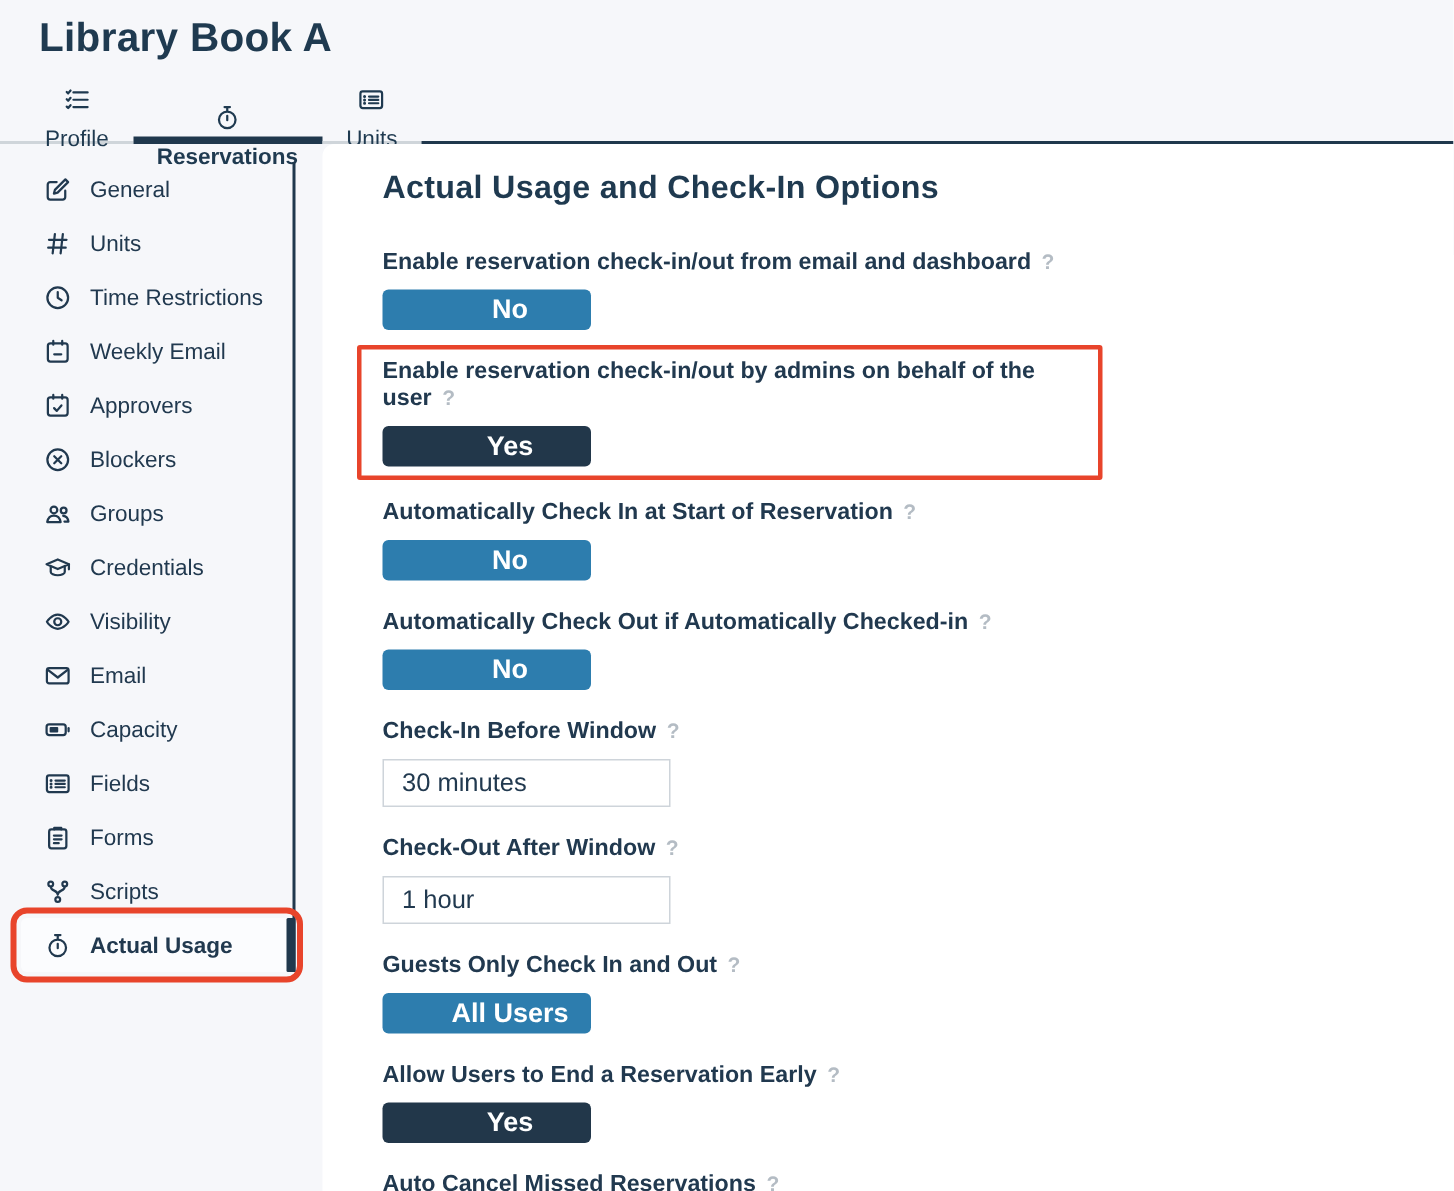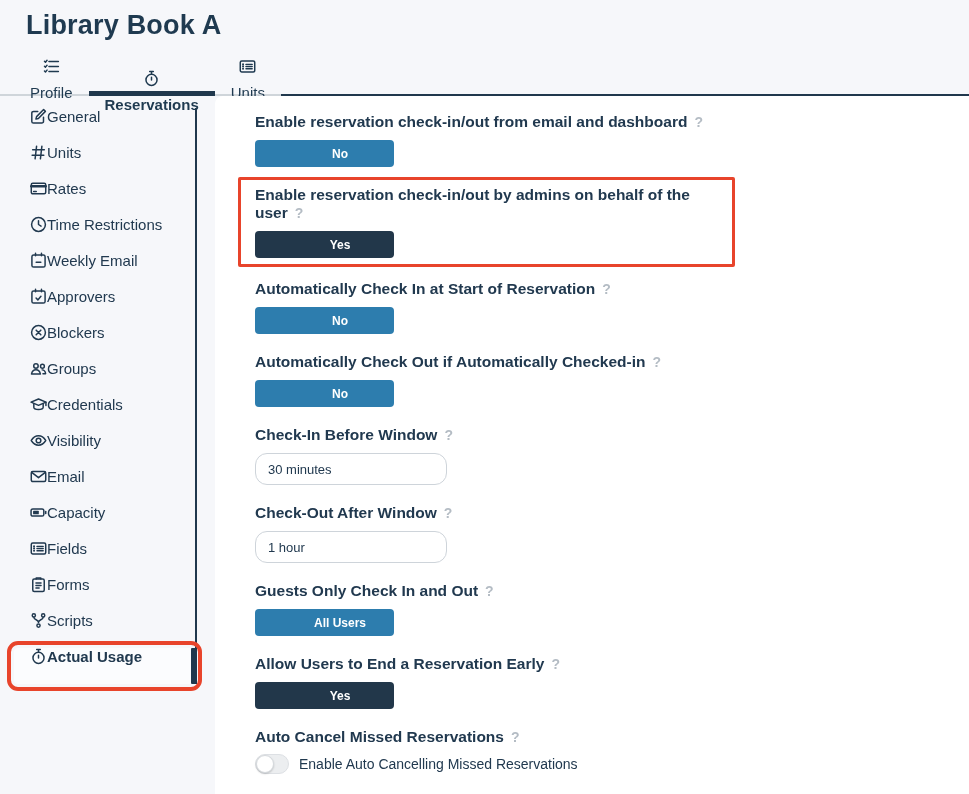--- a/index.html
+++ b/index.html
@@ -29,21 +29,21 @@
     cursor: pointer; white-space: nowrap; flex-direction: column;
   }
   .tab.active { font-weight: 700; border-bottom: 5px solid #20384d; margin-top: 12px; }
   .tab .icon, .side-item .icon { display: inline-flex; width: 17px; height: 17px; flex: 0 0 17px; }
   .tab-filler { flex: 1; border-bottom: 2px solid #20384d; }
   
   .main { display: flex; align-items: flex-start; }
   .sidebar { width: 197px; padding-top: 12px; flex: 0 0 197px; }
   .side-list { border-right: 2px solid #20384d; padding-left: 14px; }
   .side-item {
-    display: flex; align-items: flex-start; 
+    display: flex; align-items: center; gap: 13px;
     height: 36px; padding-left: 16px;
     font-size: 15px; color: #21394f; cursor: pointer;
     position: relative; border-radius: 4px;
   }
   .side-item.active { font-weight: 700; background: #fbfcfe; }
   .side-item.active::after {
     content: ""; position: absolute; right: -2px; top: 0; bottom: 0;
     width: 6px; background: var(--navy, #20384d); border-radius: 1px;
   }
   .side-item.annotated { outline: 4px solid var(--annotation-red, #e8442b); outline-offset: 3px; }
@@ -56,30 +56,30 @@
   .content h1 {
     font-size: 21.5px; font-weight: 700; color: #1f3a50;
     margin-bottom: 28px; letter-spacing: .2px;
   }
   .field { margin-bottom: 19px; }
   .field-label { font-size: 15.5px; font-weight: 700; color: #21394f; }
   .help { color: #b4bcc4; font-weight: 700; font-size: 14px; margin-left: 7px; cursor: help; }
   .btn {
     display: block; width: 139px; height: 27px; margin-top: 9px;
     border: none; border-radius: 4px;
-    color: #fff; font-family: inherit; font-size: 12px; font-weight: 700;
+    color: #fff; font-family: inherit; font-size: 18px; font-weight: 700;
     cursor: pointer;
     padding-left: 31px;
   }
   .btn.blue { background: var(--accent-blue, #2d7dae); }
   .btn.dark { background: var(--navy-btn, #22374a); }
   .duration-input {
     display: block; margin-top: 9px; width: 192px; height: 32px;
-    border: 1px solid #ced4da; border-radius: 12px;
-    padding: 0 12px; font-family: inherit; font-size: 13px; color: #21394f;
+    border: 1px solid #ced4da; border-radius: 0;
+    padding: 0 12px; font-family: inherit; font-size: 17px; color: #21394f;
     background: #fff; outline: none;
   }
   .switch-row { display: flex; align-items: center; gap: 10px; margin-top: 8px; }
   .switch {
     width: 34px; height: 20px; flex: 0 0 34px;
     background: #eceef0; border: 1px solid #dde0e4; border-radius: 10px;
     position: relative; cursor: pointer;
   }
   .switch .knob {
     position: absolute; left: 0; top: 0;
@@ -151,30 +151,20 @@
           <span class="icon">
             <svg viewBox="0 0 16 16" fill="none" stroke="currentColor" stroke-width="1.4" stroke-linecap="round" stroke-linejoin="round">
               <path d="M6.2 2L4.8 14M11.2 2L9.8 14M2.5 5.5h11M2 10.5h11"></path>
             </svg>
           </span>
           <span>Units</span>
         </div>
         <div class="side-item">
           <span class="icon">
             <svg viewBox="0 0 16 16" fill="none" stroke="currentColor" stroke-width="1.4" stroke-linecap="round" stroke-linejoin="round">
-              <rect x="1.2" y="3" width="13.6" height="10" rx="1.4"></rect>
-              <path d="M1.2 5.9h13.6" stroke-width="2.2"></path>
-              <path d="M3.4 10.8h2.5"></path>
-            </svg>
-          </span>
-          <span>Rates</span>
-        </div>
-        <div class="side-item">
-          <span class="icon">
-            <svg viewBox="0 0 16 16" fill="none" stroke="currentColor" stroke-width="1.4" stroke-linecap="round" stroke-linejoin="round">
               <circle cx="8" cy="8" r="6.5"></circle>
               <path d="M8 4.4V8l2.4 1.6"></path>
             </svg>
           </span>
           <span>Time Restrictions</span>
         </div>
         <div class="side-item">
           <span class="icon">
             <svg viewBox="0 0 16 16" fill="none" stroke="currentColor" stroke-width="1.4" stroke-linecap="round" stroke-linejoin="round">
               <rect x="1.8" y="2.8" width="12.4" height="11.4" rx="1.6"></rect>
@@ -287,20 +277,21 @@
             <svg viewBox="0 0 16 16" fill="none" stroke="currentColor" stroke-width="1.4" stroke-linecap="round" stroke-linejoin="round">
               <circle cx="8" cy="9.3" r="5.2"></circle>
               <path d="M8 6.8v2.7M6.3 1.3h3.4M8 1.3v2.2"></path>
             </svg>
           </span>
           <span>Actual Usage</span>
         </div>
       </div>
   </div>
   <div class="content">
+    <h1>Actual Usage and Check-In Options</h1>
     <div id="fields-root">
         <div class="field">
           <div class="field-label"><span>Enable reservation check-in/out from email and dashboard</span><span class="help">?</span></div>
           <button class="btn blue">No</button>
         </div>
         <div class="field annotated">
           <div class="field-label"><span>Enable reservation check-in/out by admins on behalf of the user</span><span class="help">?</span></div>
           <button class="btn dark">Yes</button>
         </div>
         <div class="field">

